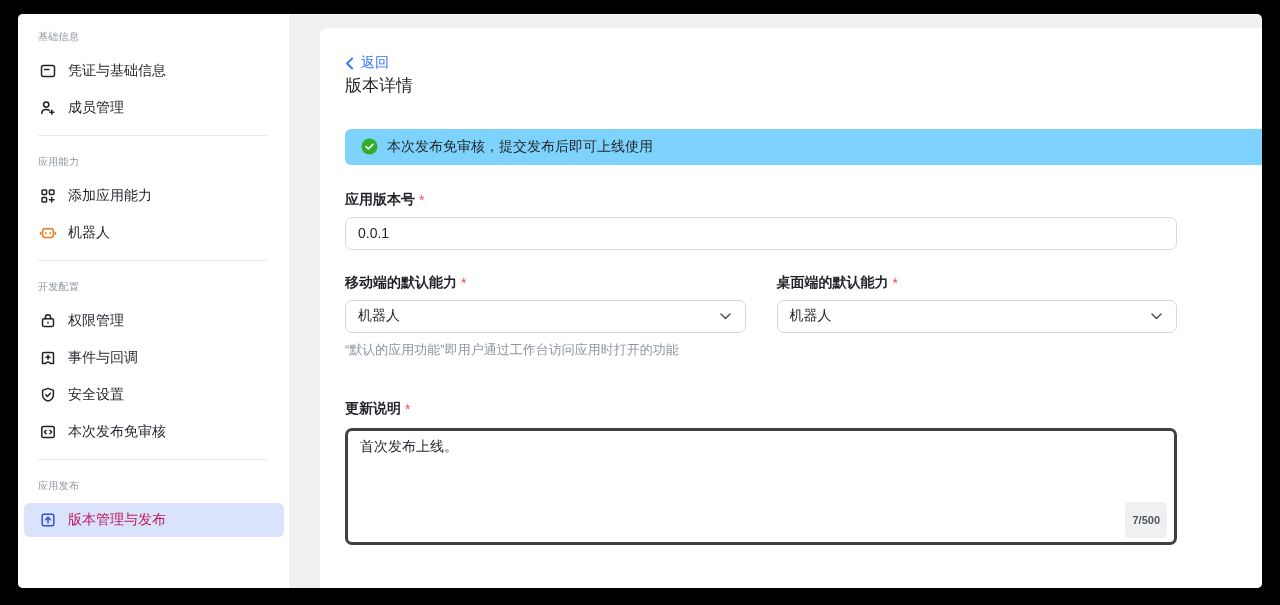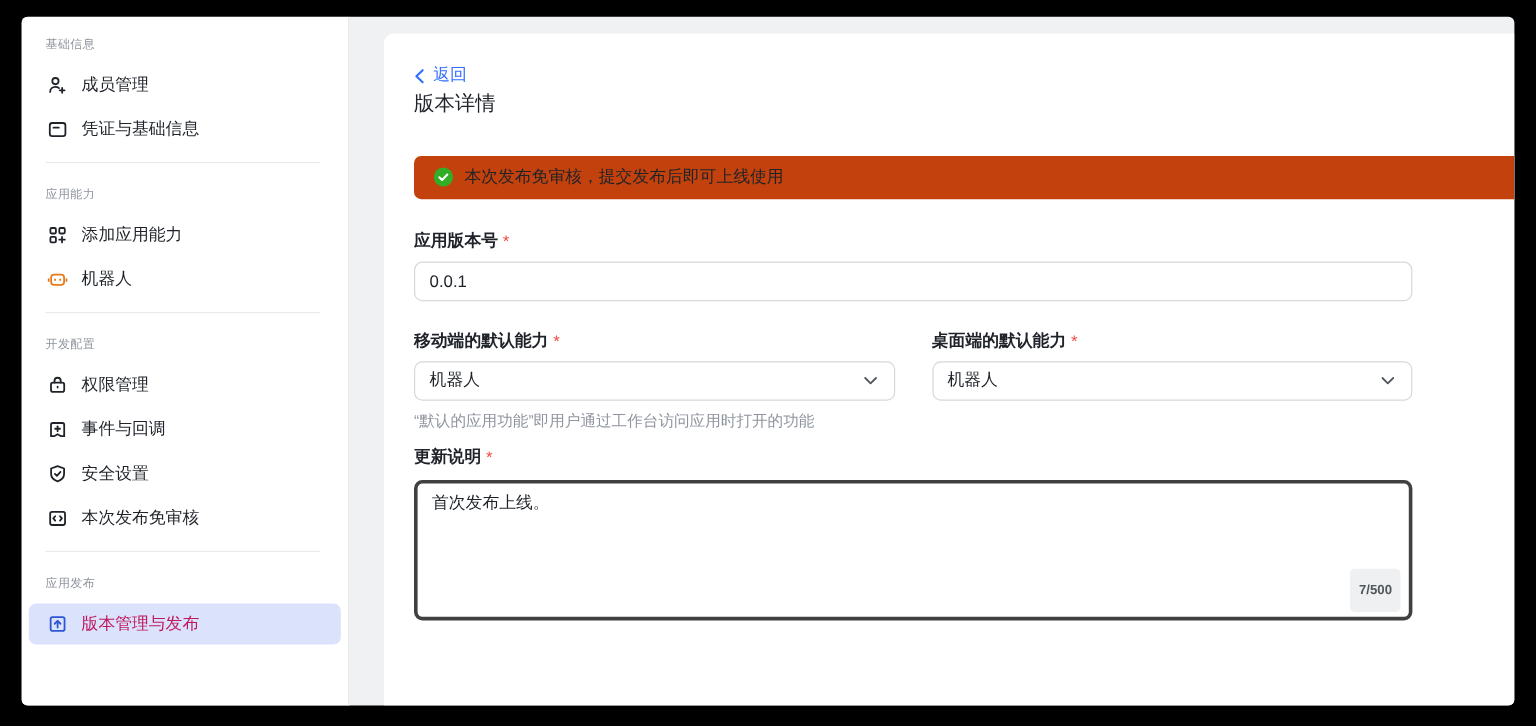--- a/index.html
+++ b/index.html
@@ -16,21 +16,21 @@
   .side-item.selected { background:#dbe3fc; color:#be185d; }
   .divider { height:1px; background:#e8eaec; margin:10px 17px 9px 14px; }
 
   
   .content-area { flex:1; min-width:0; padding:14px 0 0 29px; }
   .main-panel { position:relative; background:#fff; border-radius:8px 0 0 0; height:100%; padding:26px 0 0 25px; overflow:hidden; }
 
   .back-link { display:inline-flex; align-items:center; gap:7px; color:#3370ff; font-size:14px; font-weight:500; cursor:pointer; }
   .page-title { font-size:17px; font-weight:400; color:#1f2329; margin-bottom:32px; }
 
-  .banner { height:36px; background:#c2410c; border-radius:6px 0 0 6px; display:flex; align-items:center; gap:9px; padding-left:16px; margin-bottom:26px; font-size:14px; color:#1f2329; }
+  .banner { height:36px; background:#7dd3fc; border-radius:6px 0 0 6px; display:flex; align-items:center; gap:9px; padding-left:16px; margin-bottom:26px; font-size:14px; color:#1f2329; }
 
   .form { width:832px; }
   .field-label { display:flex; align-items:center; font-size:14px; font-weight:600; color:#1f2329; margin-bottom:8px; }
   .req { color:#f54a45; margin-left:4px; font-weight:400; }
   .text-input { width:100%; height:33px; border:1px solid #d5d8dc; border-radius:7px; padding:0 12px; font-size:14px; color:#1f2329; font-family:inherit; outline:none; background:#fff; }
   .mb24 { margin-bottom:24px; }
   .row { display:flex; gap:31px; }
   .col { flex:1; min-width:0; }
   .select { height:33px; border:1px solid #d5d8dc; border-radius:7px; display:flex; align-items:center; justify-content:space-between; padding:0 14px 0 12px; font-size:14px; color:#1f2329; cursor:pointer; background:#fff; }
   .helper { margin-top:8px; font-size:13px; color:#8f959e; }
@@ -44,37 +44,37 @@
 <div class="screen">
   <div class="window">
 
     <aside class="sidebar">
 
       <div class="section-header">基础信息</div>
 
       <div class="side-item">
         <span class="ic">
           <svg width="18" height="18" viewBox="0 0 18 18" fill="none" stroke="#1f2329" stroke-width="1.5" stroke-linecap="round" stroke-linejoin="round">
+              <rect x="2.5" y="3.5" width="13" height="11" rx="2"></rect>
+              <line x1="5.6" y1="7.4" x2="10" y2="7.4"></line>
+            </svg>
+        </span>
+        <span>凭证与基础信息</span>
+      </div>
+
+      <div class="side-item">
+        <span class="ic">
+          <svg width="18" height="18" viewBox="0 0 18 18" fill="none" stroke="#1f2329" stroke-width="1.5" stroke-linecap="round" stroke-linejoin="round">
               <circle cx="7.2" cy="5.6" r="2.6"></circle>
               <path d="M2.8 14.6c0-2.6 1.9-4.2 4.4-4.2 1.2 0 2.3.4 3 1"></path>
               <line x1="12.8" y1="11.3" x2="12.8" y2="15.3"></line>
               <line x1="10.8" y1="13.3" x2="14.8" y2="13.3"></line>
             </svg>
         </span>
         <span>成员管理</span>
-      </div>
-
-      <div class="side-item">
-        <span class="ic">
-          <svg width="18" height="18" viewBox="0 0 18 18" fill="none" stroke="#1f2329" stroke-width="1.5" stroke-linecap="round" stroke-linejoin="round">
-              <rect x="2.5" y="3.5" width="13" height="11" rx="2"></rect>
-              <line x1="5.6" y1="7.4" x2="10" y2="7.4"></line>
-            </svg>
-        </span>
-        <span>凭证与基础信息</span>
       </div>
 
       <div class="divider"></div>
 
       <div class="section-header">应用能力</div>
 
       <div class="side-item">
         <span class="ic">
           <svg width="18" height="18" viewBox="0 0 18 18" fill="none" stroke="#1f2329" stroke-width="1.5" stroke-linecap="round" stroke-linejoin="round">
               <rect x="3" y="3" width="4.6" height="4.6" rx="1"></rect>
@@ -189,21 +189,21 @@
         </div>
 
         <div class="form">
 
           <div class="field-label">
             <span>应用版本号</span>
             <span class="req">*</span>
           </div>
           <input class="text-input mb24" type="text" value="0.0.1" style="">
 
-          <div class="row" style="margin-bottom:12px;justify-content:space-between;">
+          <div class="row" style="margin-bottom:41px;justify-content:space-between;">
             <div class="col">
               <div class="field-label">
                 <span>移动端的默认能力</span>
                 <span class="req">*</span>
               </div>
               <div class="select">
                 <span>机器人</span>
                 <span style="display:flex;">
                   <svg width="11" height="7" viewBox="0 0 11 7" fill="none" stroke="#51565d" stroke-width="1.5" stroke-linecap="round" stroke-linejoin="round">
                       <path d="M1 1l4.5 4.5L10 1"></path>

